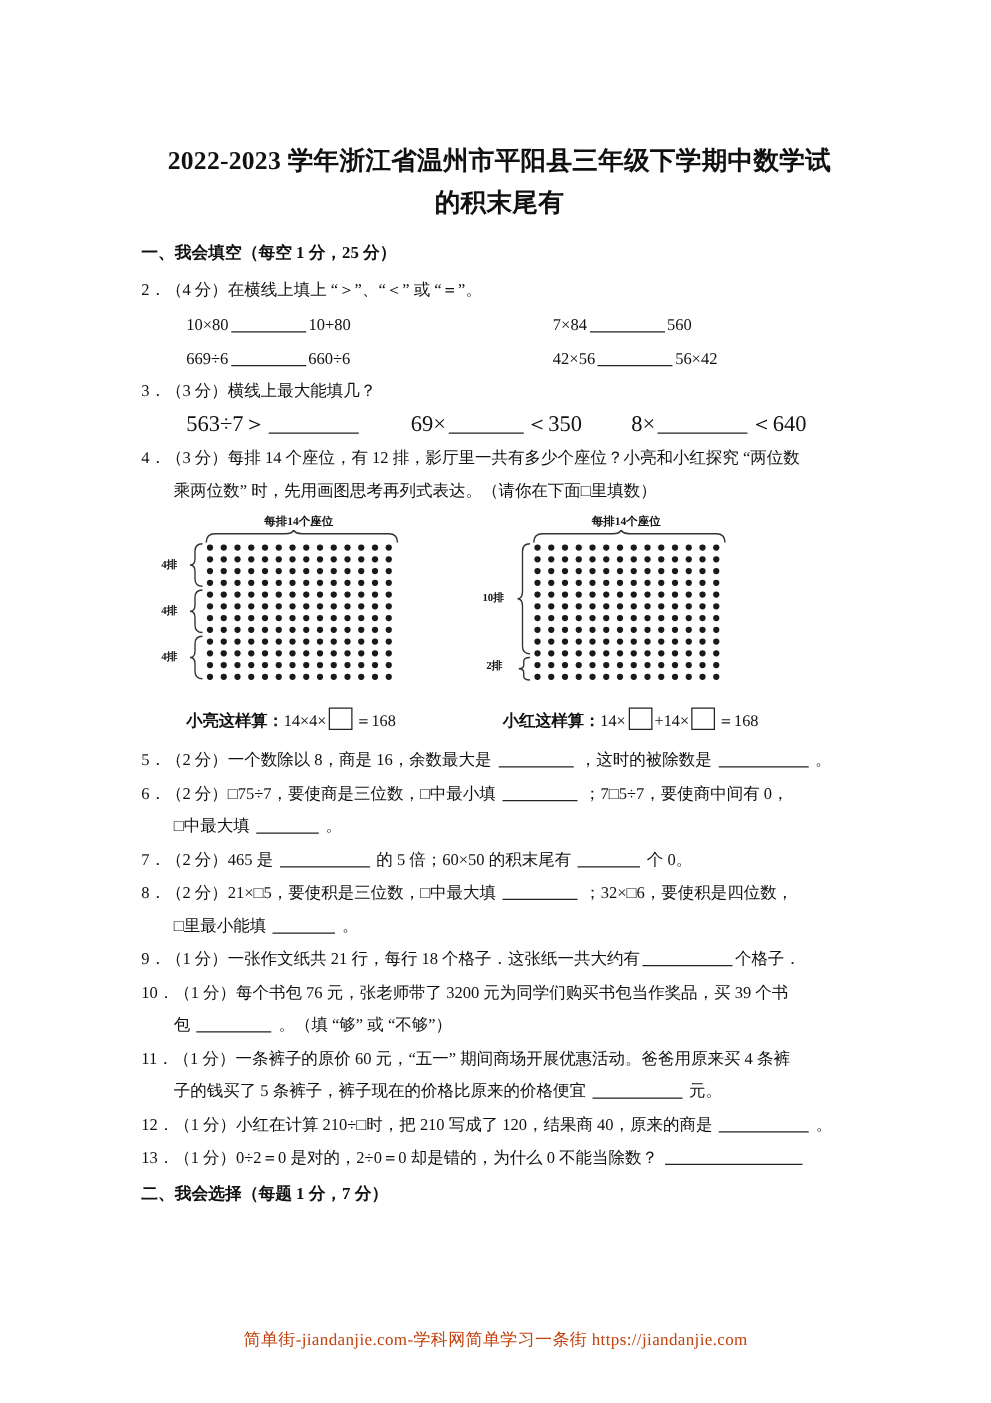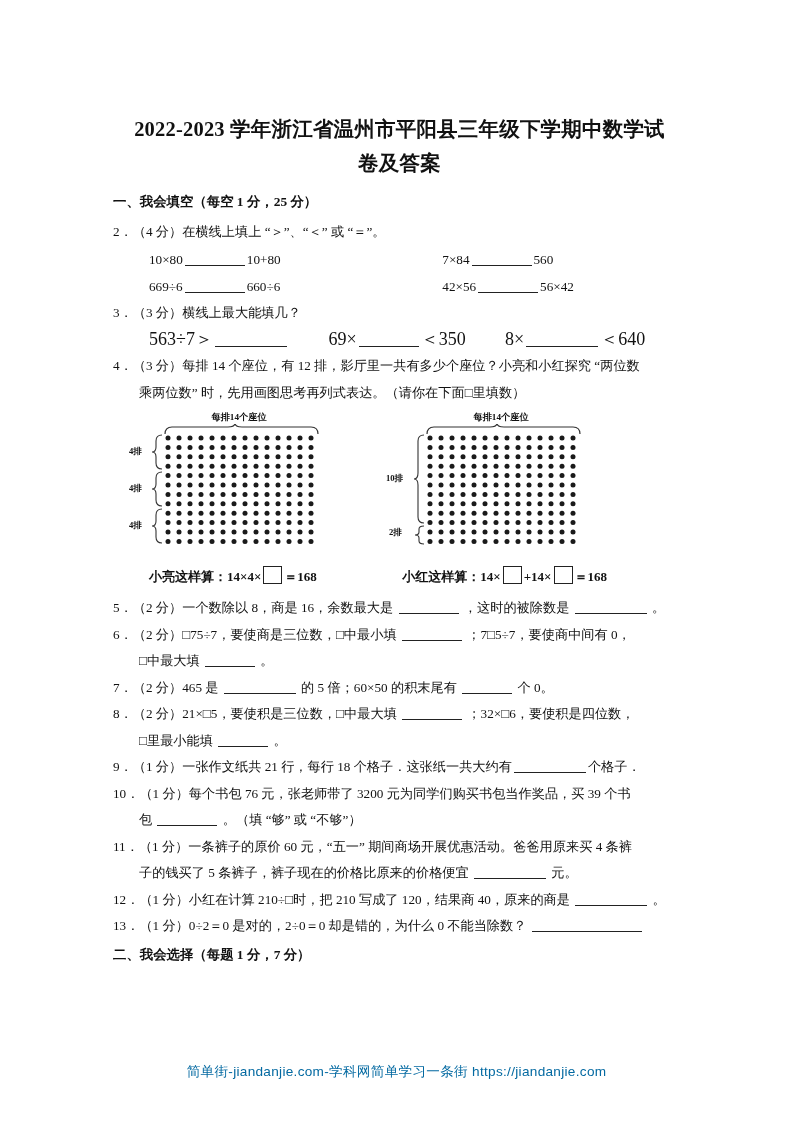--- a/index.html
+++ b/index.html
@@ -136,52 +136,52 @@
   
   .calc-line {
     font-size: 13px;
     line-height: 22px;
     margin-top: 3px;
     padding-left: 36px;
     white-space: nowrap;
   }
   .calc-left  { display: inline-block; width: 250px; font-weight: bold; }
   .calc-right { display: inline-block; font-weight: bold; }
-  .calc-left .fm, .calc-right .fm { font-weight: bold; }
+  .calc-left .fm, .calc-right .fm { font-weight: normal; }
   .emptybox {
     display: inline-block;
     width: 17px; height: 16px;
     border: 1px solid #222;
     vertical-align: -3px;
     margin: 0 2px;
   }
 
   
   .footer {
     position: absolute;
     left: 0;
     top: 1063px;
     width: 793px;
     text-align: center;
     font-size: 13.6px;
-    color: #0369a1;
-    font-family: Liberation Sans, sans-serif;
+    color: #c2410c;
+    font-family: Liberation Serif, serif;
     letter-spacing: 0.3px;
   }
 </style>
 </head>
 <body>
 
 <div class="page">
 
   <div class="content">
 
     <h1 class="doc-title">
       <span class="ttl-line">2022-2023 学年浙江省温州市平阳县三年级下学期中数学试</span>
-      <span class="ttl-line2">卷及答案</span>
+      <span class="ttl-line2">的积末尾有</span>
     </h1>
 
     <div class="section-head">一、我会填空（每空 1 分，25 分）</div>
 
 
     <div class="q q-indent">
       <span>2．（4 分）在横线上填上 “＞”、“＜” 或 “＝”。</span>
     </div>
     <div class="eq-row">
       <span class="eq-cellA">

